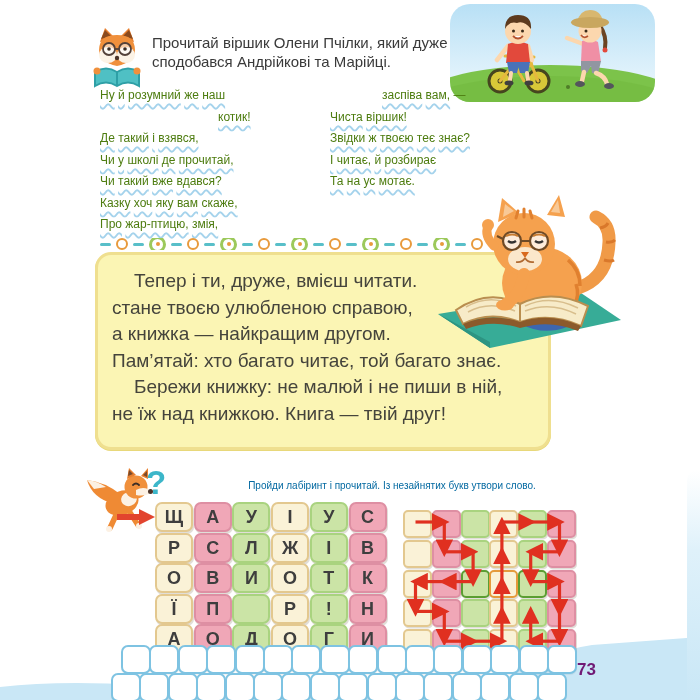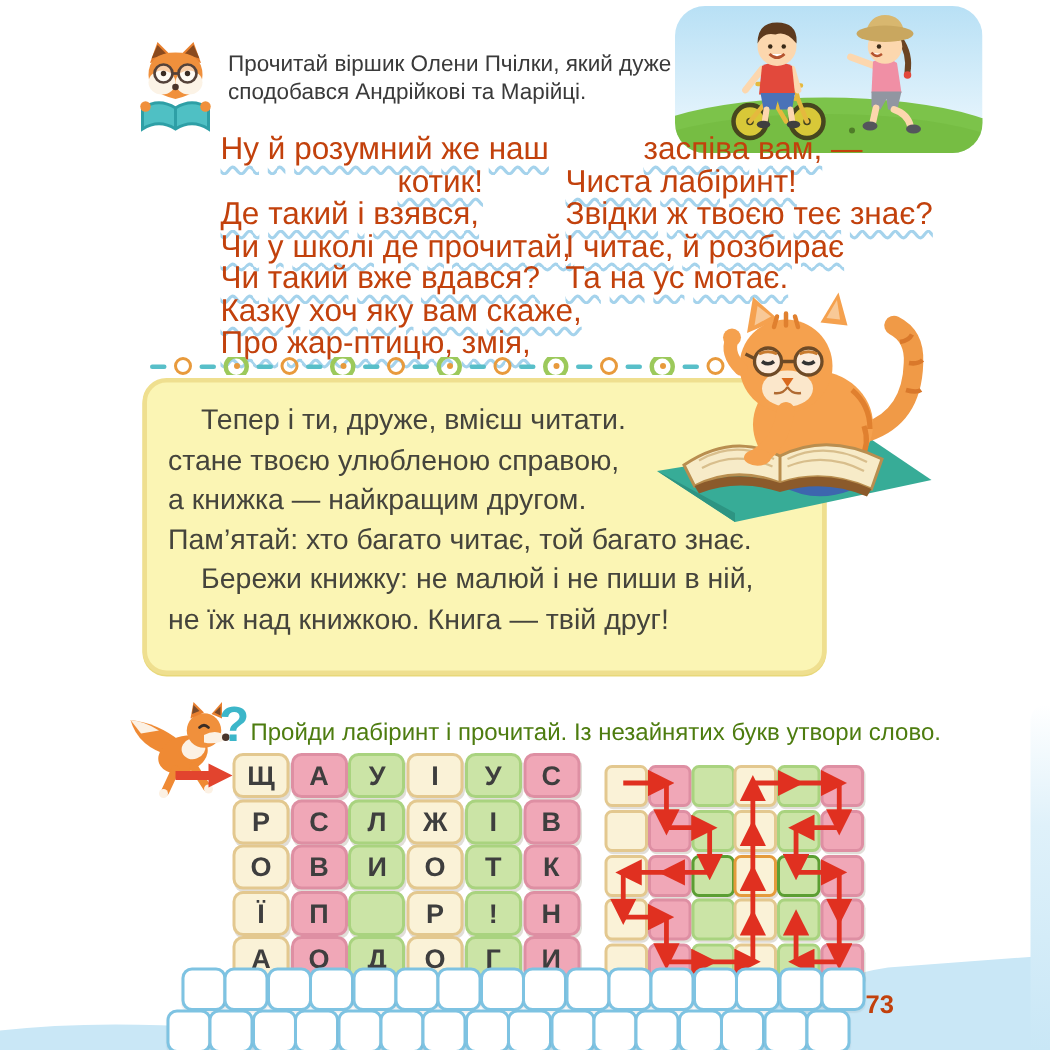--- a/index.html
+++ b/index.html
@@ -2,24 +2,24 @@
 <html lang="uk"><head>
 <meta charset="utf-8">
 <style>
   html,body{margin:0;padding:0;background:#fff;}
   .stage{position:relative;width:700px;height:700px;overflow:hidden;background:#ffffff;
          font-family:"Liberation Sans",sans-serif;color:#474747;}
   .abs{position:absolute;}
 
   
   .instr{font-size:15px;line-height:19px;color:#3a3a3a;}
-  .instr2{font-size:16px;color:#4d7c0f;white-space:nowrap;}
-
-  
-  .poem{font-size:21px;color:#c2410c;margin-left:47px;}
+  .instr2{font-size:10px;color:#0369a1;white-space:nowrap;text-align:center;}
+
+  
+  .poem{font-size:12px;color:#4d7c0f;}
   .pline{height:21.5px;white-space:nowrap;}
   .pw{text-decoration-line:underline;text-decoration-style:wavy;
       text-decoration-color:#A5D3EC;text-decoration-thickness:2px;text-underline-offset:4px;}
 
   
   .divider{display:flex;align-items:center;gap:5px;overflow:hidden;}
   .ddash{width:11px;height:3px;border-radius:2px;background:#58BFC9;flex:0 0 auto;}
   .dringO{width:8px;height:8px;border:2px solid #E89A3C;border-radius:50%;flex:0 0 auto;}
   .dringG{width:11px;height:11px;border:3px solid #9CC95B;border-radius:50%;flex:0 0 auto;
           display:flex;align-items:center;justify-content:center;}
@@ -40,21 +40,21 @@
   .pink {background:#F0A7B7;border:2px solid #DE8FA3;}
   .green{background:#CBE4A6;border:2px solid #A9D37F;}
   .hl-green{border-color:#5B9E33 !important;}
   .hl-orange{border-color:#E59B3C !important;}
 
   
   .abox{position:absolute;width:26px;height:25px;background:#fff;border:2px solid #7EC3E2;
         border-radius:7px;box-shadow:0 1px 1px rgba(0,0,0,.06);}
 
   .qmark{font-size:33px;font-weight:bold;color:#3CB6C9;}
-  .pageno{font-size:17px;font-weight:bold;color:#c2410c;}
+  .pageno{font-size:17px;font-weight:bold;color:#701a75;}
 </style>
 </head>
 <body>
 
 <div class="stage">
 
   <svg class="abs" style="left:0;top:625px;" width="700" height="75" viewBox="0 0 700 75">
     <path d="M0,62 Q60,55 140,60 Q220,64 300,60 Q370,57 430,62 L500,58 Q520,42 545,33 Q570,23 592,20 L700,12 L700,75 L0,75 Z" fill="#C9E7F6"></path>
   </svg>
   <div class="abs" style="left:687px;top:470px;width:13px;height:230px;border-top-left-radius:10px;
@@ -138,21 +138,21 @@
       <div class="pline"><span class="pw">Ну</span> <span class="pw">й</span> <span class="pw">розумний</span> <span class="pw">же</span> <span class="pw">наш</span></div>
       <div class="pline" style="margin-left: 118px;"><span class="pw">котик!</span></div>
       <div class="pline"><span class="pw">Де</span> <span class="pw">такий</span> <span class="pw">і</span> <span class="pw">взявся,</span></div>
       <div class="pline"><span class="pw">Чи</span> <span class="pw">у</span> <span class="pw">школі</span> <span class="pw">де</span> <span class="pw">прочитай,</span></div>
       <div class="pline"><span class="pw">Чи</span> <span class="pw">такий</span> <span class="pw">вже</span> <span class="pw">вдався?</span></div>
       <div class="pline"><span class="pw">Казку</span> <span class="pw">хоч</span> <span class="pw">яку</span> <span class="pw">вам</span> <span class="pw">скаже,</span></div>
       <div class="pline"><span class="pw">Про</span> <span class="pw">жар-птицю,</span> <span class="pw">змія,</span></div>
     </div>
   <div class="abs poem" id="poemR" style="left:330px;top:88px;width:230px;">
       <div class="pline" style="margin-left: 52px;"><span class="pw">заспіва</span> <span class="pw">вам,</span> <span>—</span></div>
-      <div class="pline"><span class="pw">Чиста</span> <span class="pw">лабіринт!</span></div>
+      <div class="pline"><span class="pw">Чиста</span> <span class="pw">віршик!</span></div>
       <div class="pline"><span class="pw">Звідки</span> <span class="pw">ж</span> <span class="pw">твоєю</span> <span class="pw">теє</span> <span class="pw">знає?</span></div>
       <div class="pline"><span class="pw">І</span> <span class="pw">читає,</span> <span class="pw">й</span> <span class="pw">розбирає</span></div>
       <div class="pline"><span class="pw">Та</span> <span class="pw">на</span> <span class="pw">ус</span> <span class="pw">мотає.</span></div>
     </div>
 
   <div class="abs divider" id="divider" style="left:100px;top:238px;width:455px;height:12px;">
       <span class="ddash"></span>
       <span class="dringO"></span>
       <span class="ddash"></span>
       <span class="dringG">

